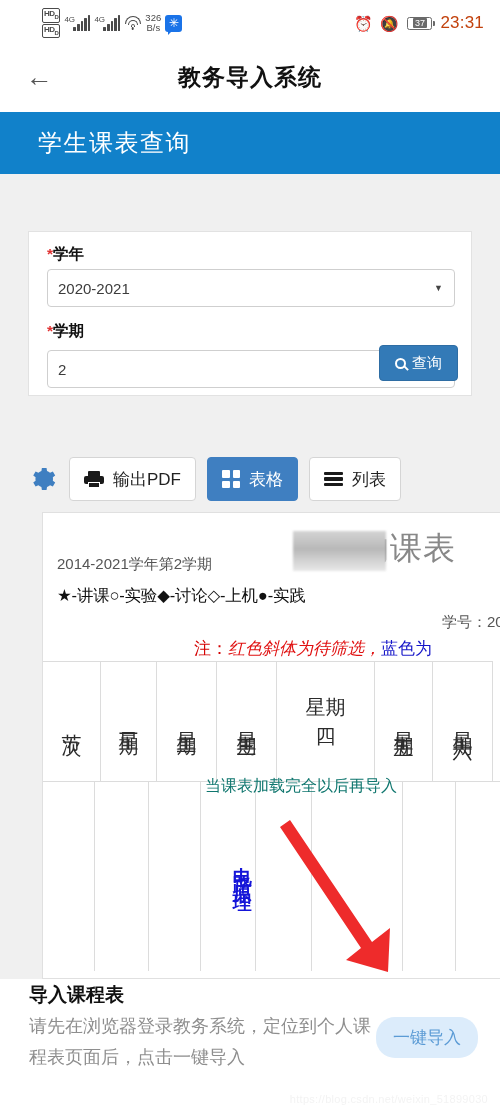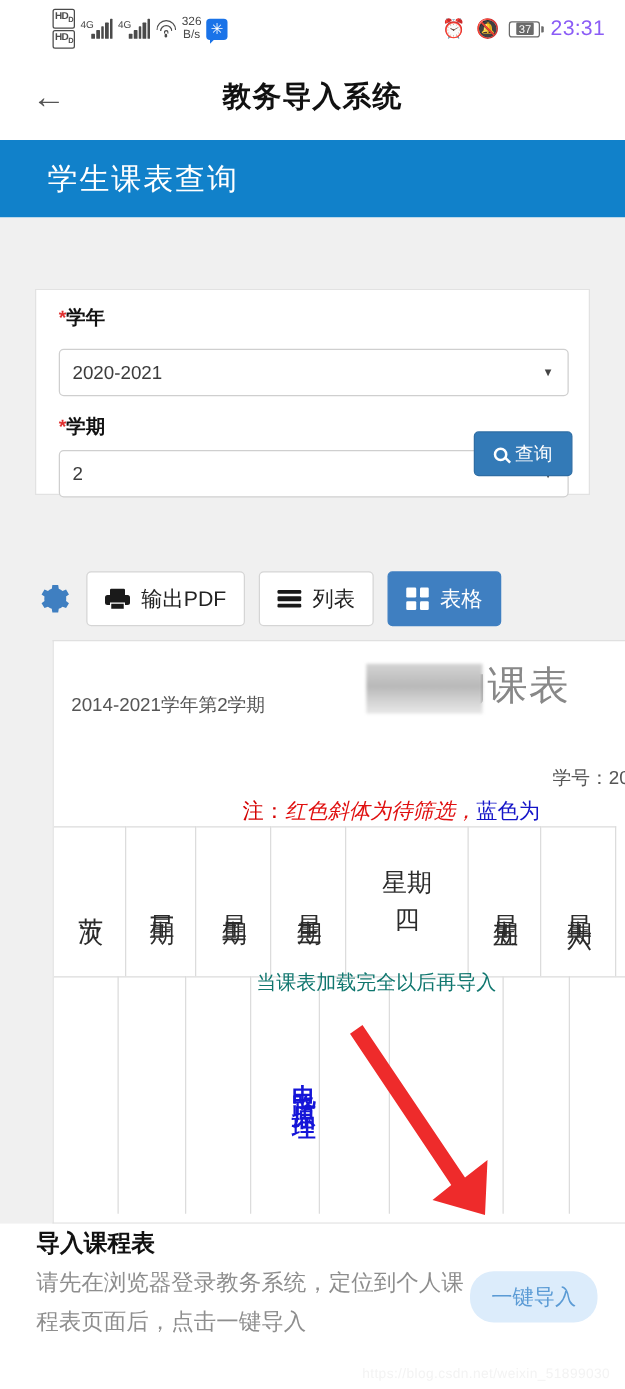--- a/index.html
+++ b/index.html
@@ -54,21 +54,21 @@
   .battery {
     width: 25px; height: 13px; border: 1.4px solid #6a6a6a; border-radius: 2.5px;
     position: relative; display: flex; align-items: center; justify-content: center;
   }
   .battery::after {
     content: ""; position: absolute; right: -4px; top: 3.5px;
     width: 2px; height: 5px; background: #6a6a6a; border-radius: 0 1px 1px 0;
   }
   .battery span { font-size: 9px; color: #fff; background: #6a6a6a; padding: 0 2px;
                   line-height: 10px; border-radius: 1px; }
-  .clock { font-size: 17px; color: #8b5cf6; letter-spacing: 0.2px; }
+  .clock { font-size: 17px; color: #c2410c; letter-spacing: 0.2px; }
 
   
   .titlebar {
     position: absolute; top: 46px; left: 0; width: 500px; height: 63px;
     display: flex; align-items: center; background: #fff;
   }
   .back-arrow {
     position: absolute; left: 22px; width: 34px; height: 34px;
     display: flex; align-items: center; justify-content: center;
     color: #555; font-size: 27px; line-height: 1;
@@ -268,21 +268,21 @@
 
   <div class="banner">
     <div class="banner-text">学生课表查询</div>
   </div>
 
   <div class="page-bg"></div>
 
   <div class="card">
     <div style="position:absolute;left:18px;top:12px;width:408px;">
       <div class="field-label"><span class="req">*</span><span>学年</span></div>
-      <div class="sel-box" style="margin-top:14px;align-items:center;">
+      <div class="sel-box" style="margin-top:4px;align-items:center;">
         <span class="sel-val">2020-2021</span>
         <span class="caret">▼</span>
       </div>
       <div class="field-label" style="margin-top:14px;"><span class="req">*</span><span>学期</span></div>
       <div class="sel-box" style="margin-top:8px;">
         <span class="sel-val">2</span>
         <span class="caret">▼</span>
       </div>
     </div>
     <div class="btn-query">
@@ -298,46 +298,47 @@
       </svg>
     </div>
     <div class="tbtn">
       <span class="printer">
           <i class="top"></i>
           <i class="body"></i>
           <i class="out"></i>
         </span>
       <span>输出PDF</span>
     </div>
+    <div class="tbtn active">
+      <span class="grid4">
+          <i></i>
+          <i></i>
+          <i></i>
+          <i></i>
+        </span>
+      <span>表格</span>
+    </div>
     <div class="tbtn">
       <span class="lines3">
           <i></i>
           <i></i>
           <i></i>
         </span>
       <span>列表</span>
-    </div>
-    <div class="tbtn active">
-      <span class="grid4">
-          <i></i>
-          <i></i>
-          <i></i>
-          <i></i>
-        </span>
-      <span>表格</span>
     </div>
   </div>
 
   <div class="sched">
     <div class="sched-head">
       <div class="redact-name">
         <span style="opacity:0;">〇〇</span><span>的课表</span>
       </div>
       <div class="redact-blur"></div>
       <div class="term-line">2014-2021学年第2学期</div>
+      <div class="legend-line">★-讲课○-实验◆-讨论◇-上机●-实践</div>
       <div class="sid-line">学号：203</div>
       <div class="note-line">
         <span class="n-label">注：</span><span class="n-red">红色斜体为待筛选，</span><span class="n-blue">蓝色为</span>
       </div>
     </div>
 
     <div class="tbl">
       <div class="trow">
         <div class="th c1">
             <span class="vt">节次</span>

